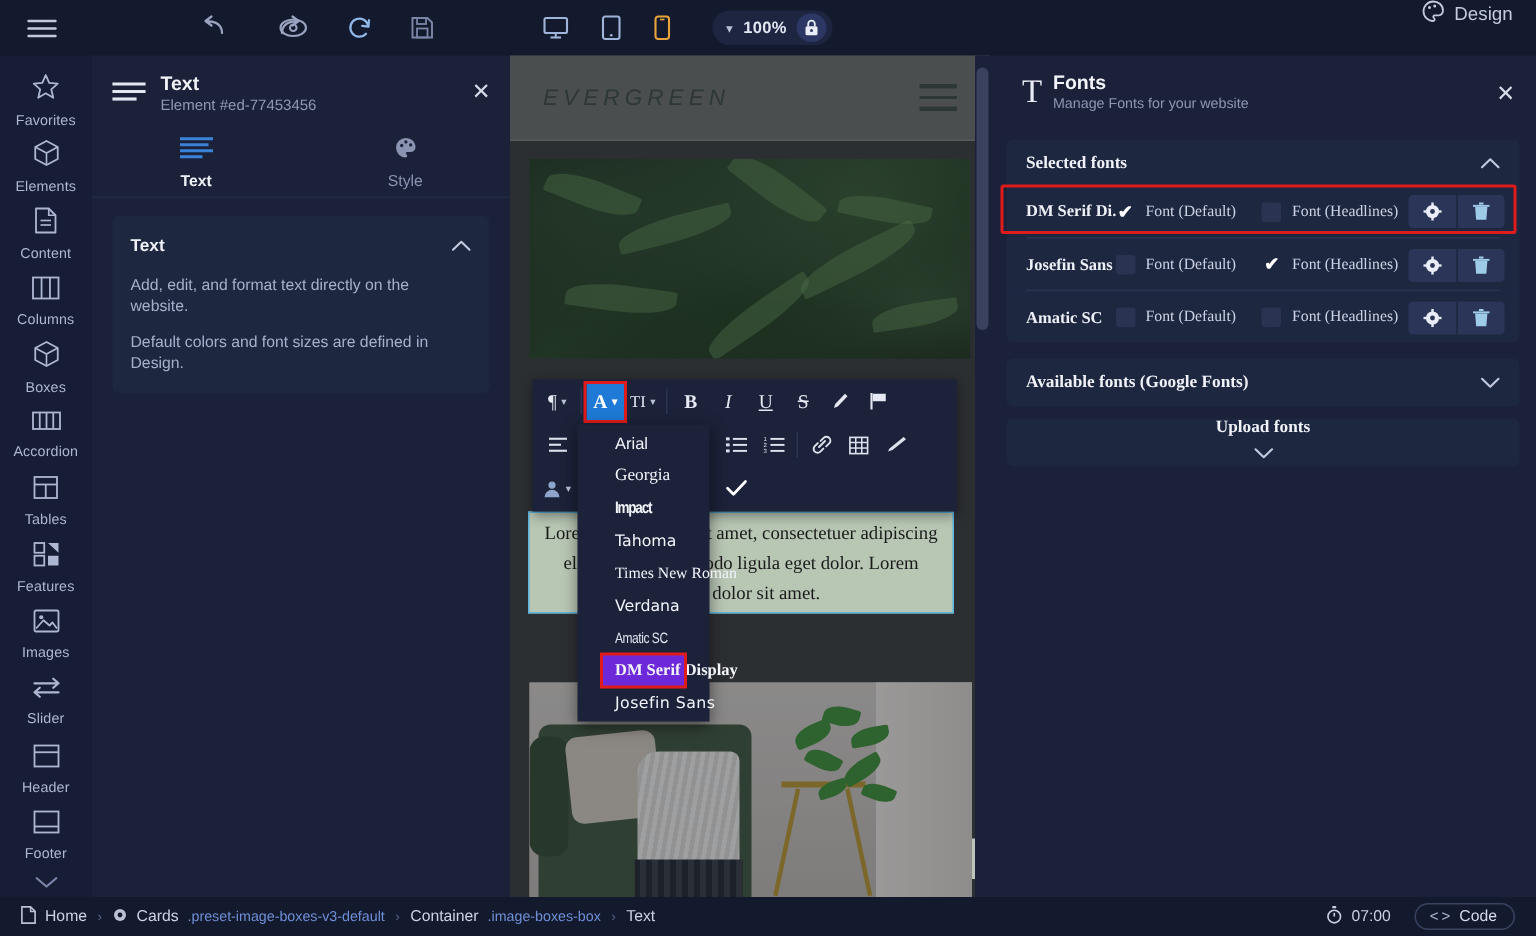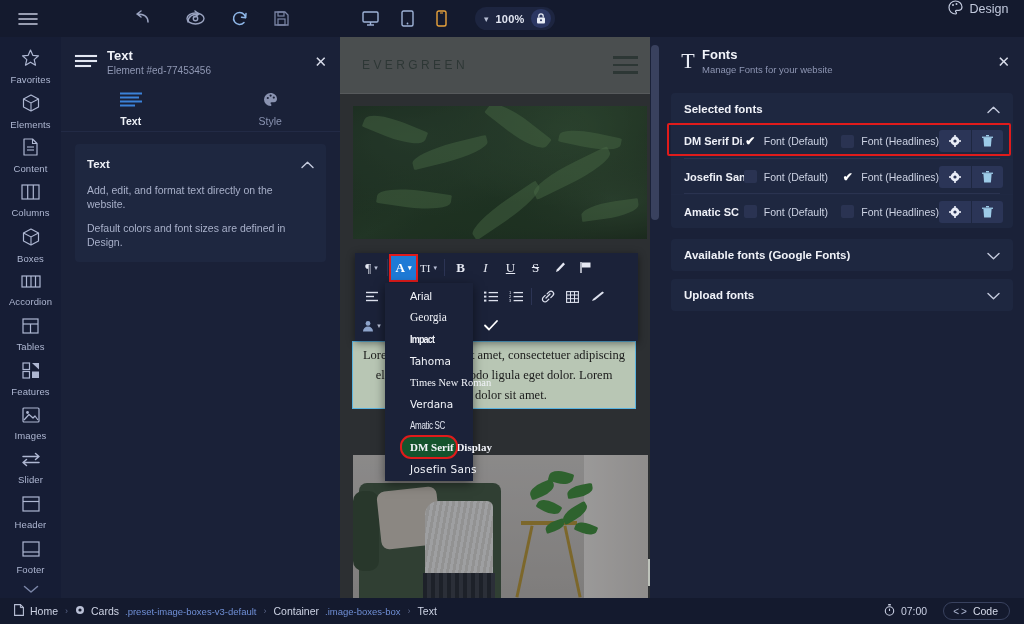--- a/index.html
+++ b/index.html
@@ -108,21 +108,21 @@
   .canvas {
     position: absolute; left: 340px; top: 37px; width: 320px; height: 561px;
     background: #3c3e3b; overflow: hidden;
   }
   .site-header {
     height: 57px; background: #6a6c67;
     display: flex; align-items: center; justify-content: space-between;
     padding: 0 22px; border-bottom: 1px solid #7d7f7a;
   }
   .site-logo {
-    font-size: 12px; letter-spacing: 3.4px; color: #3e4a3f; font-weight: normal;
+    font-size: 15px; letter-spacing: 3.4px; color: #3e4a3f; font-weight: normal; font-style: italic;
   }
   .burger span {
     display: block; width: 25px; height: 2.5px; background: #3e4a3f; margin-bottom: 5px;
   }
   .burger span:last-child { margin-bottom: 0; }
   .hero {
     margin: 12px 13px 0 13px; height: 133px;
     background:
       radial-gradient(ellipse at 20% 25%, #2f4a2c 0%, rgba(47,74,44,0) 55%),
       radial-gradient(ellipse at 72% 18%, #3a5a33 0%, rgba(58,90,51,0) 50%),
@@ -197,21 +197,21 @@
   
   .fontmenu {
     position: absolute; left: 385px; top: 283px; width: 88px;
     background: #1b2239; z-index: 40; padding: 2px 16px;
     box-shadow: 0 3px 10px rgba(0,0,0,.5);
   }
   .fm-item {
     height: 21.6px; display: flex; align-items: center; padding-left: 9px;
     font-size: 11px; color: #f2f4fa; cursor: pointer; white-space: nowrap;
   }
-  .fm-item.highlight { background: #14532d; outline: 2px solid #e01b1b; outline-offset: -1px; position: relative; z-index: 2; font-weight: bold; border-radius: 10px;}
+  .fm-item.highlight { background: #6d28d9; outline: 2px solid #e01b1b; outline-offset: -1px; position: relative; z-index: 2; font-weight: bold;}
   .f-arial { font-family: "Liberation Sans", sans-serif; }
   .f-georgia { font-family: "Liberation Serif", serif; font-size: 11.5px;}
   .f-impact { font-family: "Liberation Sans", sans-serif; font-weight: bold; letter-spacing: -1px; transform: scaleX(.82); transform-origin: left; }
   .f-tahoma { font-family: "DejaVu Sans", sans-serif; font-size: 10.5px; }
   .f-times { font-family: "Liberation Serif", serif; font-size: 10.5px; }
   .f-verdana { font-family: "DejaVu Sans", sans-serif; font-size: 10.5px; }
   .f-amatic { font-family: "Liberation Sans", sans-serif; font-size: 8px; letter-spacing: -.3px; transform: scaleY(1.25); transform-origin: left center; color: #dfe3ee; }
   .f-dmserif { font-family: "Liberation Serif", serif; font-size: 11px; font-weight: bold; }
   .f-josefin { font-family: "DejaVu Sans", sans-serif; font-size: 10.5px; letter-spacing: .3px; }
 
@@ -220,21 +220,21 @@
     position: absolute; left: 660px; top: 37px; width: 364px; height: 561px;
     background: #1a2138;
   }
   .rp-head { height: 48px; display: flex; align-items: center; padding: 0 14px; position: relative; }
   .rp-ico { font-family: "Liberation Serif", serif; font-size: 22px; color: #e9ecf5; width: 28px; text-align: center; }
   .rp-title { font-size: 13px; font-weight: bold; color: #f2f4fa; line-height: 15px; }
   .rp-sub { font-size: 9.5px; color: #8e96b3; margin-top: 2px; }
   .rp-close { position: absolute; right: 14px; top: 16px; font-size: 15px; color: #d9ddea; cursor: pointer; }
 
   .sect {
-    margin: 8px 11px 0 11px; background: #1e2740; border-radius: 4px;
+    margin: 8px 11px 0 11px; background: #1e2740; border-radius: 4px; font-family: Liberation Serif, serif;
   }
   .sect-head {
     height: 31px; display: flex; align-items: center; justify-content: space-between;
     padding: 0 13px; cursor: pointer;
   }
   .sect-title { font-size: 11.5px; font-weight: bold; color: #f0f2f8; }
   .fontrow {
     height: 34px; display: flex; align-items: center; padding: 0 10px 0 13px;
     border-top: 1px solid #28325020;
   }
@@ -930,21 +930,21 @@
         <span class="sect-title">Available fonts (Google Fonts)</span>
         <span>
           <svg width="13" height="8" viewBox="0 0 13 8">
               <path d="M1 1.5 L6.5 6.8 L12 1.5" fill="none" stroke="#c4cadd" stroke-width="1.4" stroke-linecap="round" stroke-linejoin="round"></path>
             </svg>
         </span>
       </div>
     </div>
 
     <div class="sect" style="margin-top:8px;">
-      <div class="sect-head" style="height:32px;">
+      <div class="sect-head" style="height:32px;flex-direction:column;">
         <span class="sect-title">Upload fonts</span>
         <span>
           <svg width="13" height="8" viewBox="0 0 13 8">
               <path d="M1 1.5 L6.5 6.8 L12 1.5" fill="none" stroke="#c4cadd" stroke-width="1.4" stroke-linecap="round" stroke-linejoin="round"></path>
             </svg>
         </span>
       </div>
     </div>
   </div>
 

